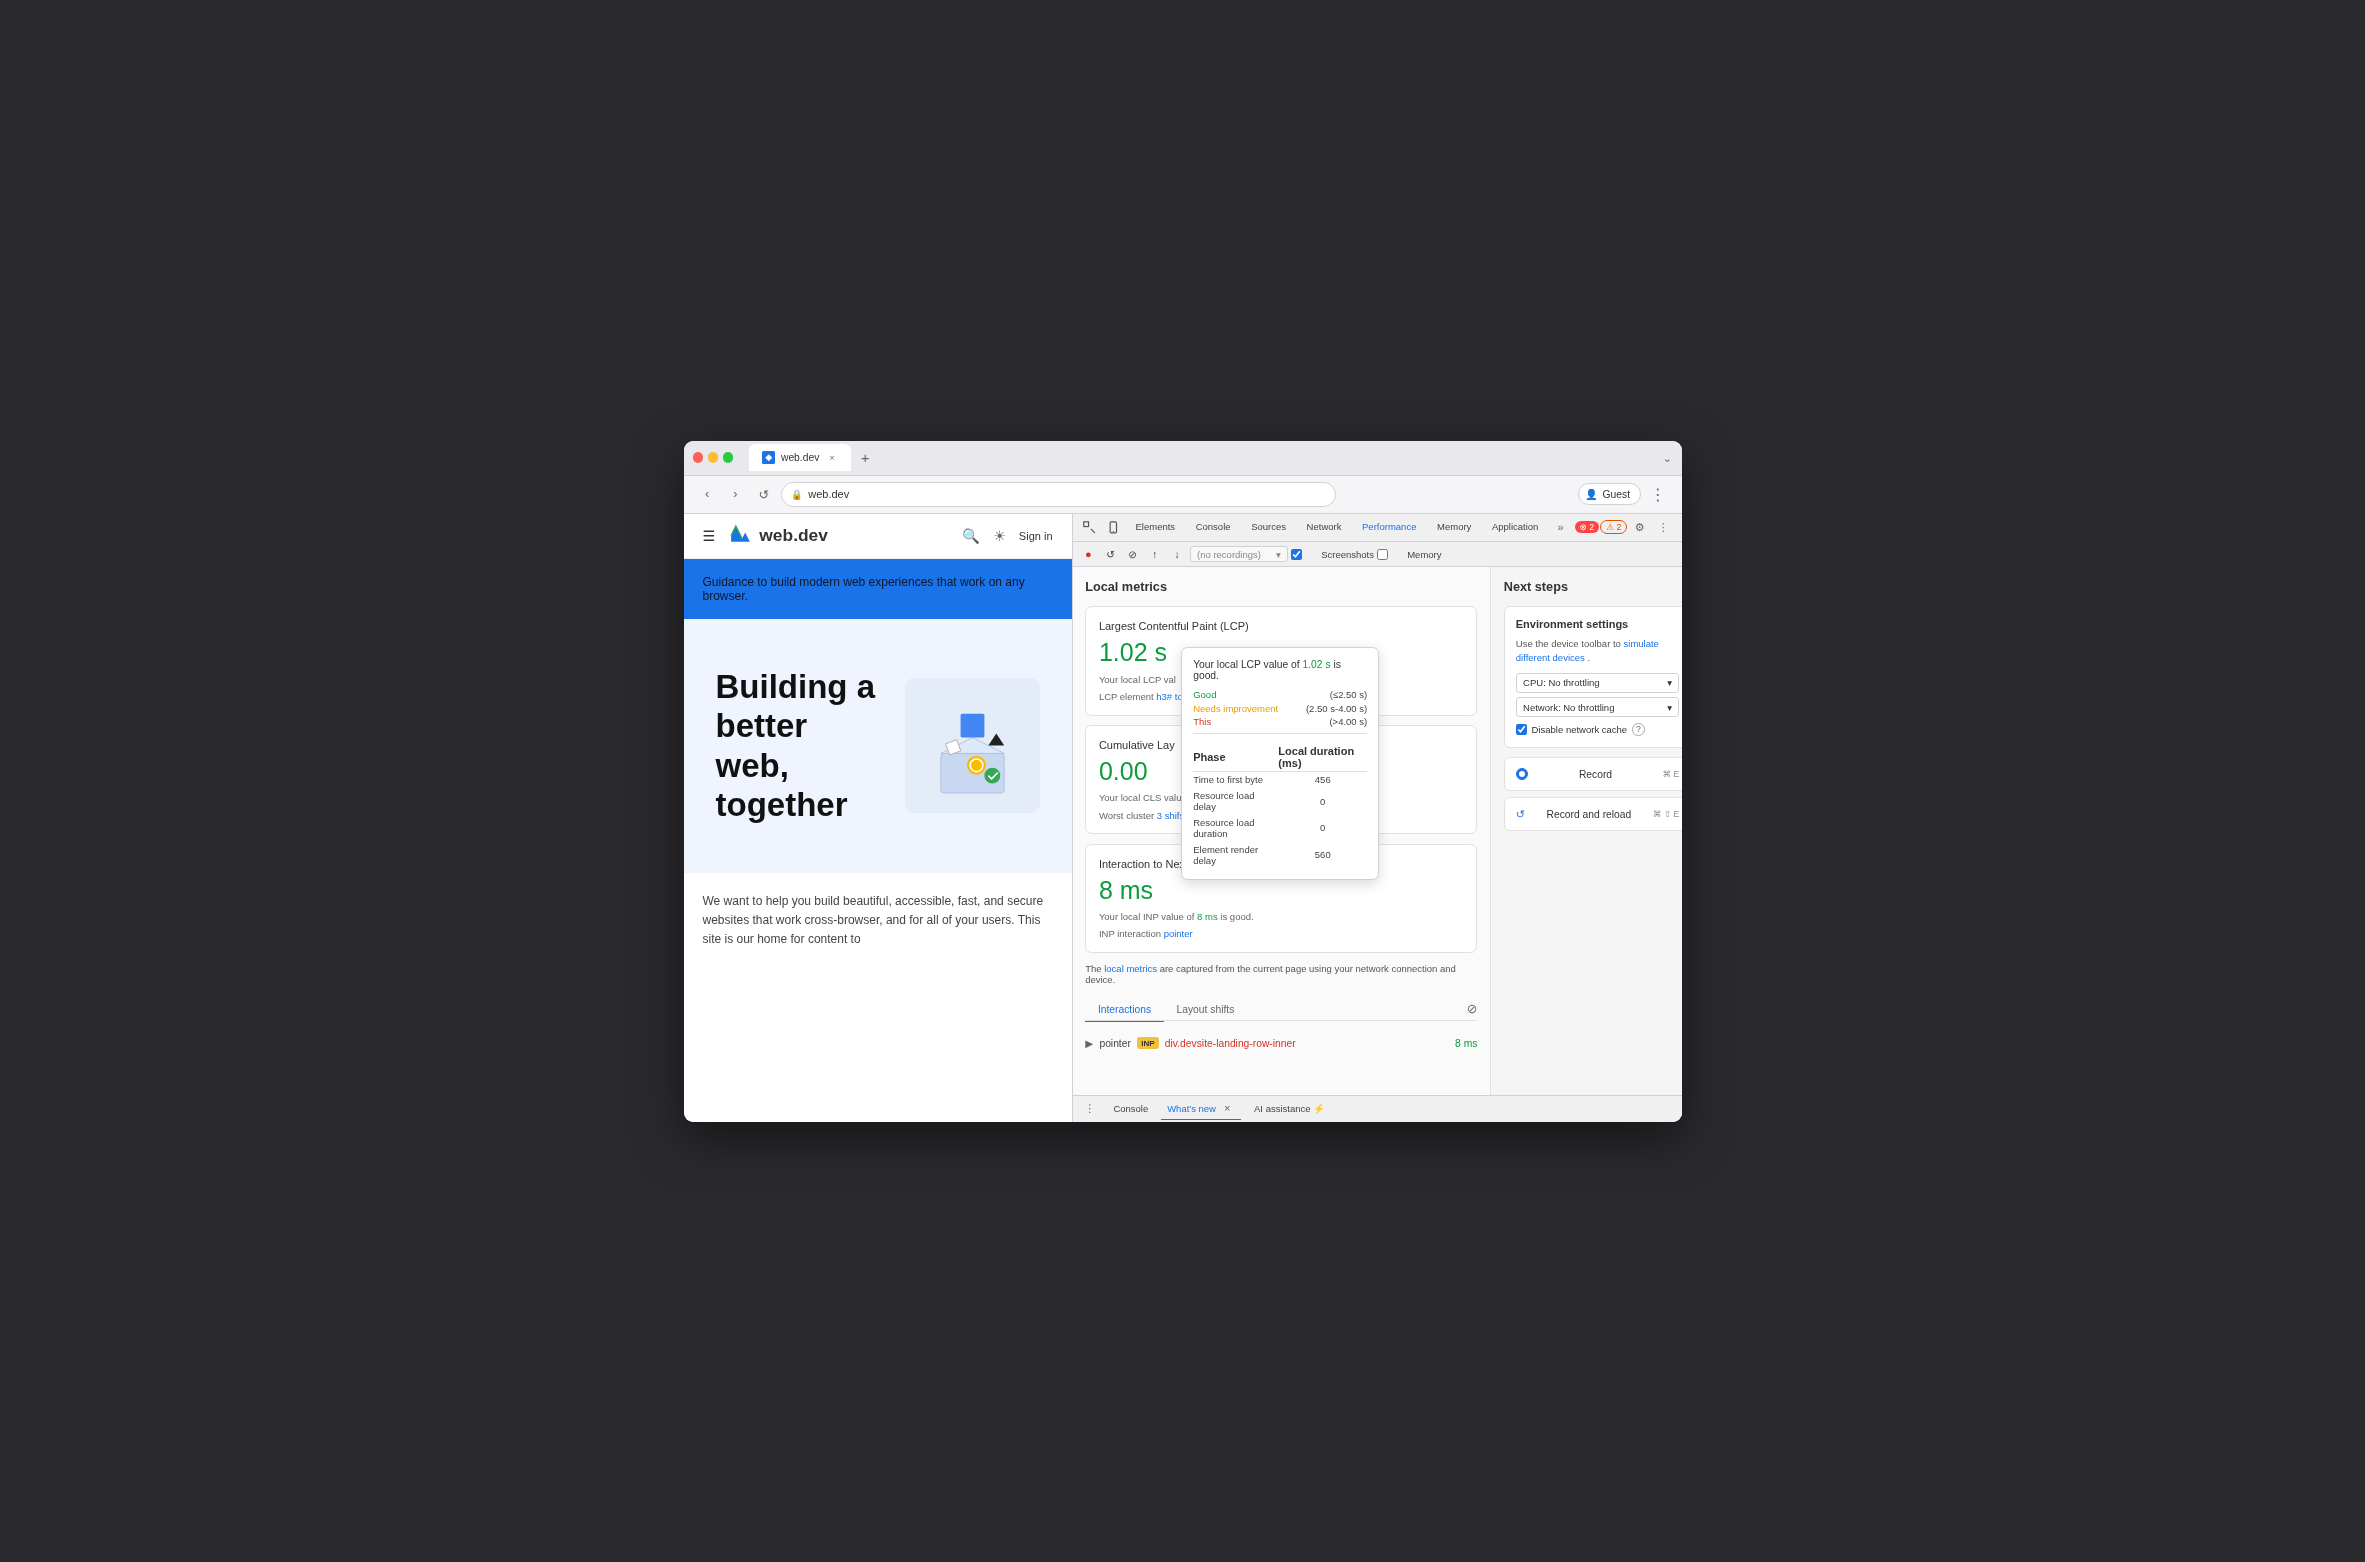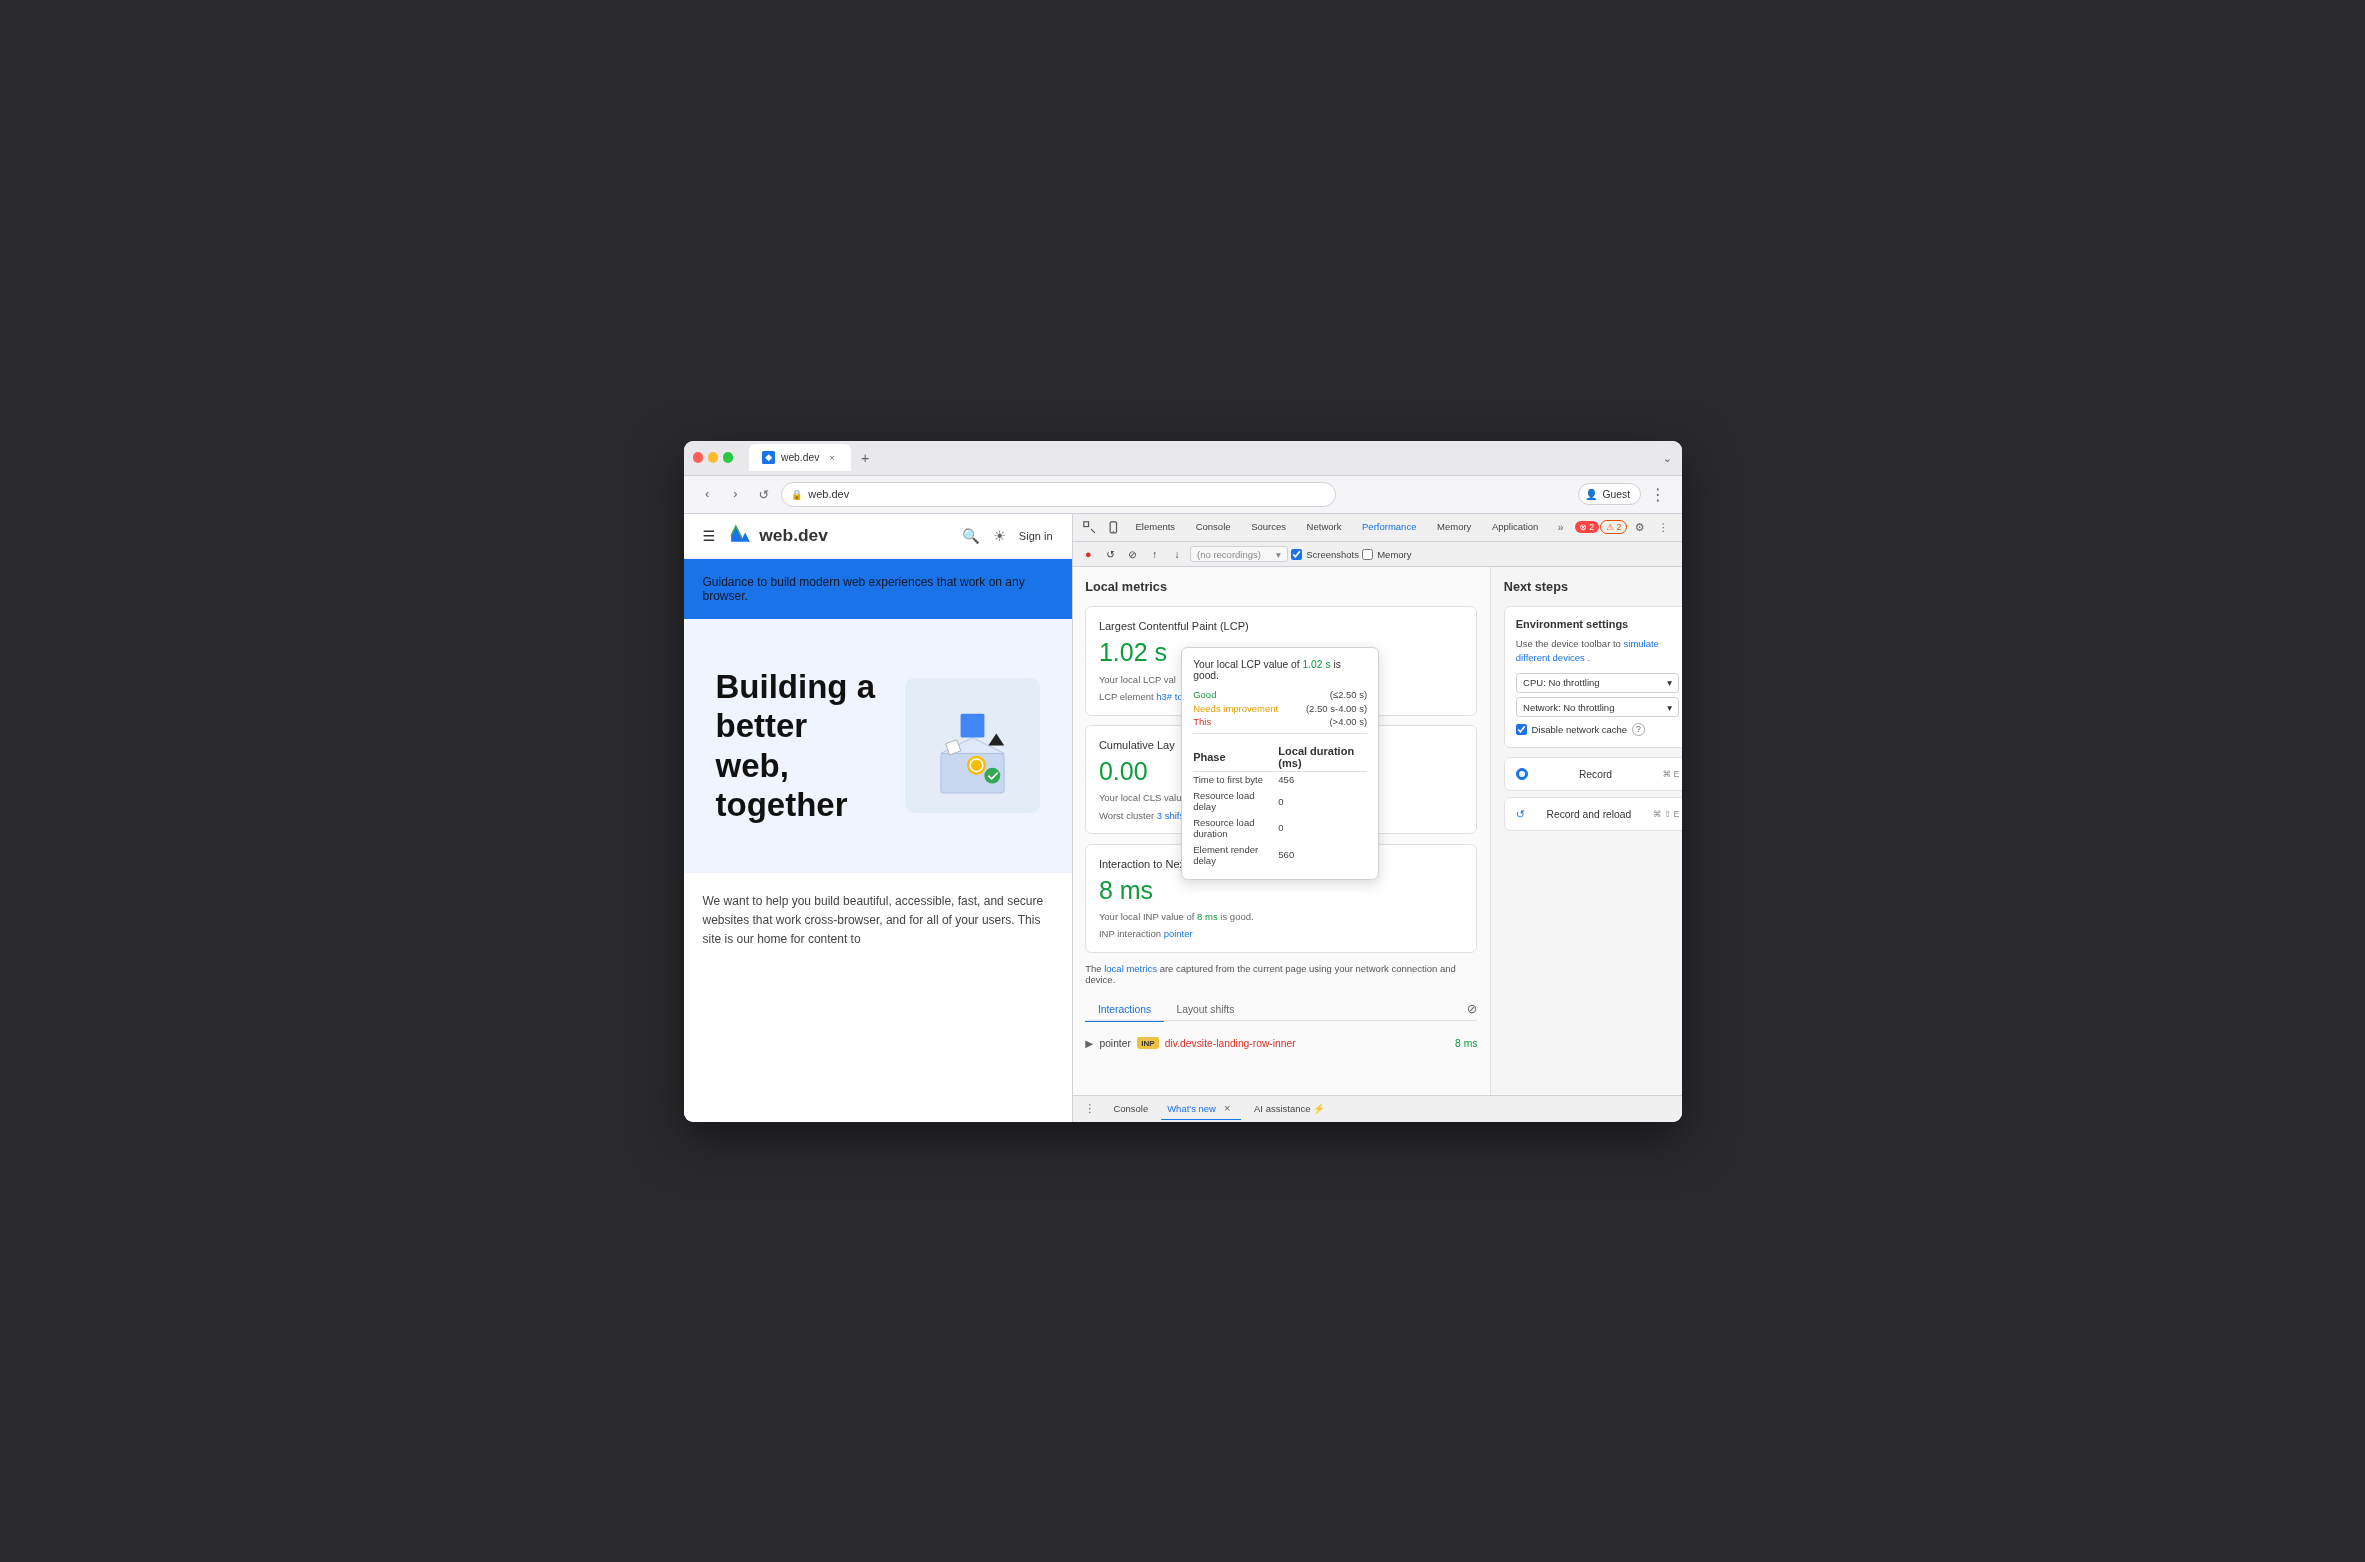--- a/index.html
+++ b/index.html
@@ -212,21 +212,21 @@
       border: 0.8px solid #d0d0d8;
       border-radius: 3.2px;
       padding: 1.6px 6.3px;
       font-size: 9.5px;
       color: #888;
       display: flex;
       align-items: center;
       gap: 15px;
       cursor: pointer;
     }
-    .dt-checkbox-group { display: flex; align-items: center; gap: 4px; font-size: 9.5px; color: #444; }
+    .dt-checkbox-group { display: flex; align-items: center; gap: 19px; font-size: 9.5px; color: #444; }
     .dt-checkbox { width: 11px; height: 11px; accent-color: #1a73e8; }
 
     
     .devtools-content {
       display: flex;
       flex: 1;
       overflow: hidden;
     }
 
     
@@ -268,21 +268,21 @@
     }
     .tooltip-header { font-size: 10.3px; color: #333; margin-bottom: 8px; }
     .tooltip-header span { color: #0d9c3c; font-weight: 500; }
     .tooltip-row { display: flex; justify-content: space-between; margin: 2.4px 0; color: #444; }
     .tooltip-label-good { color: #0d9c3c; font-weight: 500; }
     .tooltip-label-needs { color: #e8a000; font-weight: 500; }
     .tooltip-label-poor { color: #d93025; font-weight: 500; }
     .tooltip-table { width: 100%; border-collapse: collapse; margin-top: 8px; }
     .tooltip-table th { text-align: left; font-weight: 600; font-size: 11px; color: #333; padding: 2.4px 0; border-bottom: 0.8px solid #e0e0e0; }
     .tooltip-table td { padding: 2.4px 0; font-size: 9.5px; color: #444; }
-    .tooltip-table td:last-child { text-align: left; }
+    .tooltip-table td:last-child { text-align: center; }
     .tooltip-divider { height: 0.8px; background: #e0e0e0; margin: 6.3px 0; }
 
     
     .interactions-section { margin-top: 12.7px; }
     .interactions-tabs { display: flex; gap: 0; border-bottom: 1.6px solid #e0e0e0; margin-bottom: 9.5px; }
     .int-tab { padding: 6.3px 12.7px; font-size: 10.3px; color: #666; cursor: pointer; border-bottom: 1.6px solid transparent; margin-bottom: -1.6px; }
     .int-tab.active { color: #1a73e8; border-bottom: 1.6px solid #1a73e8; }
     .interaction-row { display: flex; align-items: center; gap: 6.3px; padding: 6.3px 0; font-size: 10.3px; }
     .int-arrow { color: #666; cursor: pointer; }
     .int-type { color: #444; }

